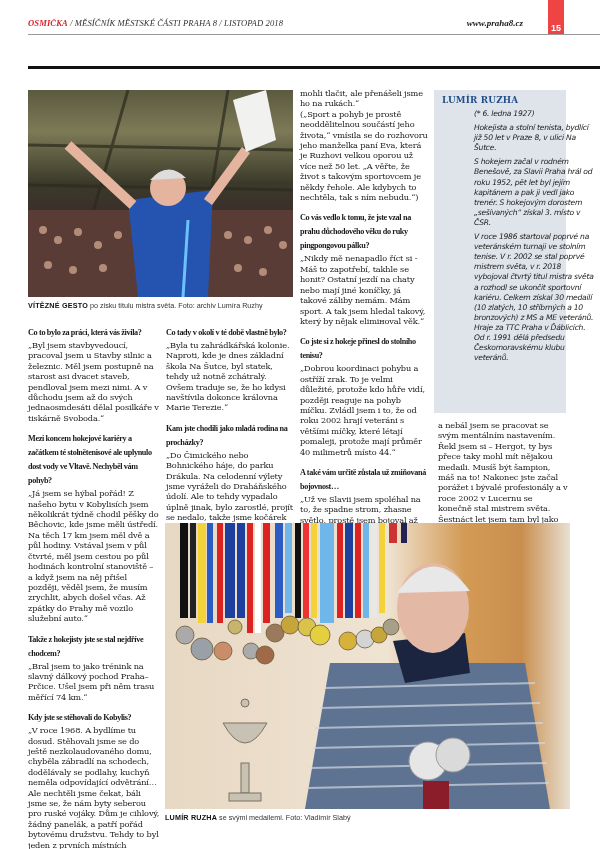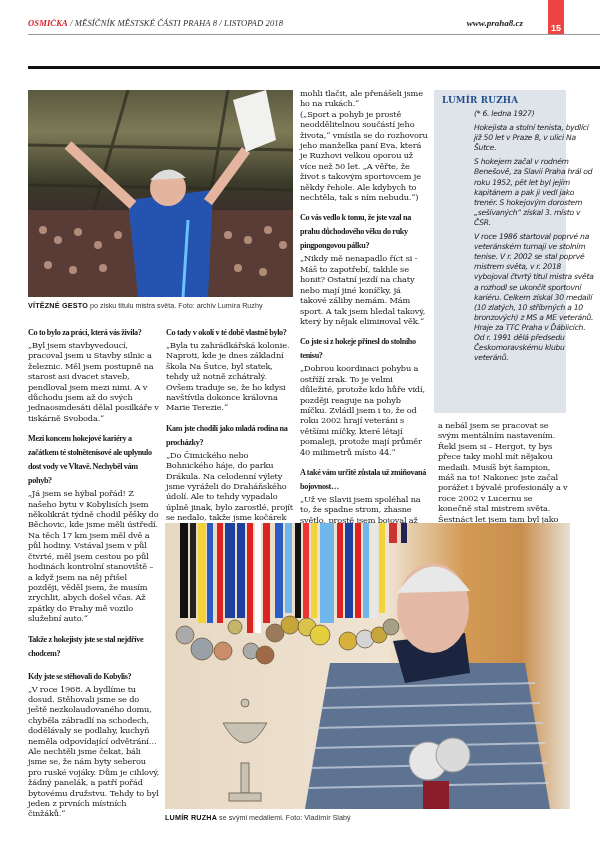--- a/index.html
+++ b/index.html
@@ -88,21 +88,21 @@
     <line x1="105" y1="115" x2="40" y2="55" stroke="#e5b49e" stroke-width="10"></line>
     <line x1="180" y1="112" x2="218" y2="60" stroke="#e5b49e" stroke-width="10"></line>
     <polygon points="205,10 238,0 248,50 218,62" fill="#f1f1ef"></polygon>
   </svg>
 </div>
 <div class="caption" style="left:28px; top:301px;text-align:center;"><b>VÍTĚZNÉ GESTO</b><span> po zisku titulu mistra světa.</span><span> Foto: archiv Lumíra Ruzhy</span></div>
 
 <div class="col" style="left:28px; top:326px; width:132px;">
   <p><span class="q">Co to bylo za práci, která vás živila?</span><span>„Byl jsem stavbyvedoucí, pracoval jsem u Stavby silnic a železnic. Měl jsem postupně na starost asi dvacet staveb, pendloval jsem mezi nimi. A v důchodu jsem až do svých jednaosmdesáti dělal posilkáře v tiskárně Svoboda.“</span></p>
   <p><span class="q">Mezi koncem hokejové kariéry a začátkem té stolnětenisové ale uplynulo dost vody ve Vltavě. Nechyběl vám pohyb?</span><span>„Já jsem se hýbal pořád! Z našeho bytu v Kobylisích jsem několikrát týdně chodil pěšky do Běchovic, kde jsme měli ústředí. Na těch 17 km jsem měl dvě a půl hodiny. Vstával jsem v půl čtvrté, měl jsem cestou po půl hodinách kontrolní stanoviště – a když jsem na něj přišel později, věděl jsem, že musím zrychlit, abych došel včas. Až zpátky do Prahy mě vozilo služební auto.“</span></p>
-  <p><span class="q">Takže z hokejisty jste se stal nejdříve chodcem?</span></p>
+  <p><span class="q">Takže z hokejisty jste se stal nejdříve chodcem?</span><span>„Bral jsem to jako trénink na slavný dálkový pochod Praha–Prčice. Ušel jsem při něm trasu měřící 74 km.“</span></p>
   <p><span class="q">Kdy jste se stěhovali do Kobylis?</span><span>„V roce 1968. A bydlíme tu dosud. Stěhovali jsme se do ještě nezkolaudovaného domu, chyběla zábradlí na schodech, dodělávaly se podlahy, kuchyň neměla odpovídající odvětrání… Ale nechtěli jsme čekat, báli jsme se, že nám byty seberou pro ruské vojáky. Dům je cihlový, žádný panelák, a patří pořád bytovému družstvu. Tehdy to byl jeden z prvních místních činžáků.“</span></p>
 </div>
 
 <div class="col" style="left:166px; top:326px; width:128px;">
   <p><span class="q">Co tady v okolí v té době vlastně bylo?</span><span>„Byla tu zahrádkářská kolonie. Naproti, kde je dnes základní škola Na Šutce, byl statek, tehdy už notně zchátralý. Ovšem traduje se, že ho kdysi navštívila dokonce královna Marie Terezie.“</span></p>
   <p><span class="q">Kam jste chodili jako mladá rodina na procházky?</span><span>„Do Čimického nebo Bohnického háje, do parku Drákula. Na celodenní výlety jsme vyráželi do Draháňského údolí. Ale to tehdy vypadalo úplně jinak, bylo zarostlé, projít se nedalo, takže jsme kočárek často ne-</span></p>
 </div>
 
 <div class="col" style="left:300px; top:88px; width:128px;">
   <p style="margin:0;">mohli tlačit, ale přenášeli jsme ho na rukách.“</p>

